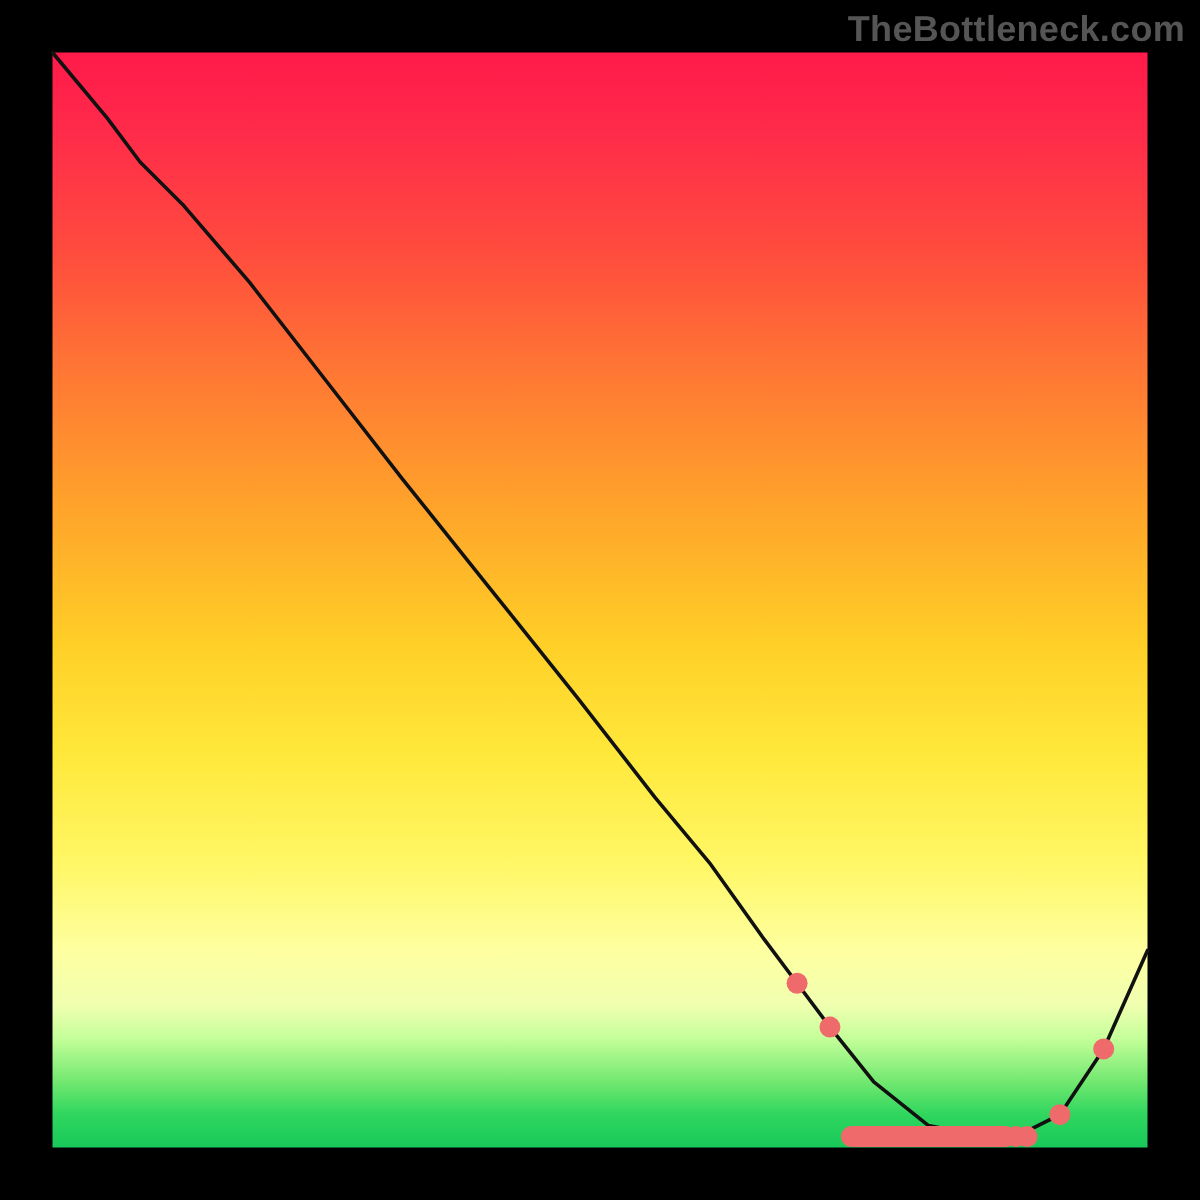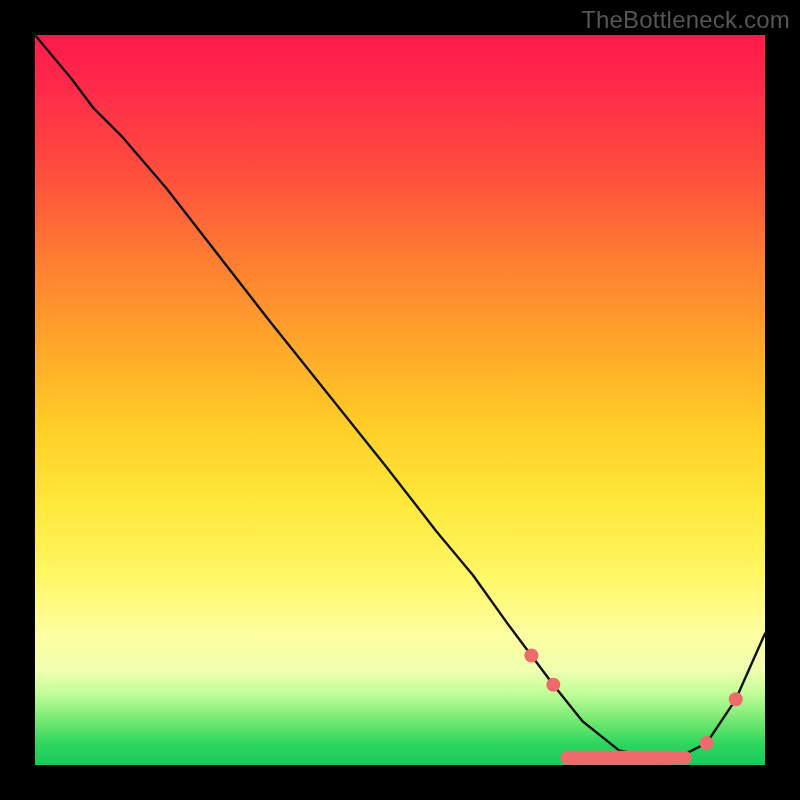--- a/index.html
+++ b/index.html
@@ -38,21 +38,21 @@
       #72e870 94%,
       #2fd65e 97%,
       #18c95a 100%);
   }
   .watermark {
     position: absolute;
     top: 6px;
     right: 10px;
     color: #555;
     font-size: 24px;
-    font-weight: 400;
+    font-weight: 700;
     letter-spacing: 0.2px;
     z-index: 5;
     user-select: none;
   }
   svg.curve {
     position: absolute;
     left: 0;
     top: 0;
     width: 730px;
     height: 730px;

